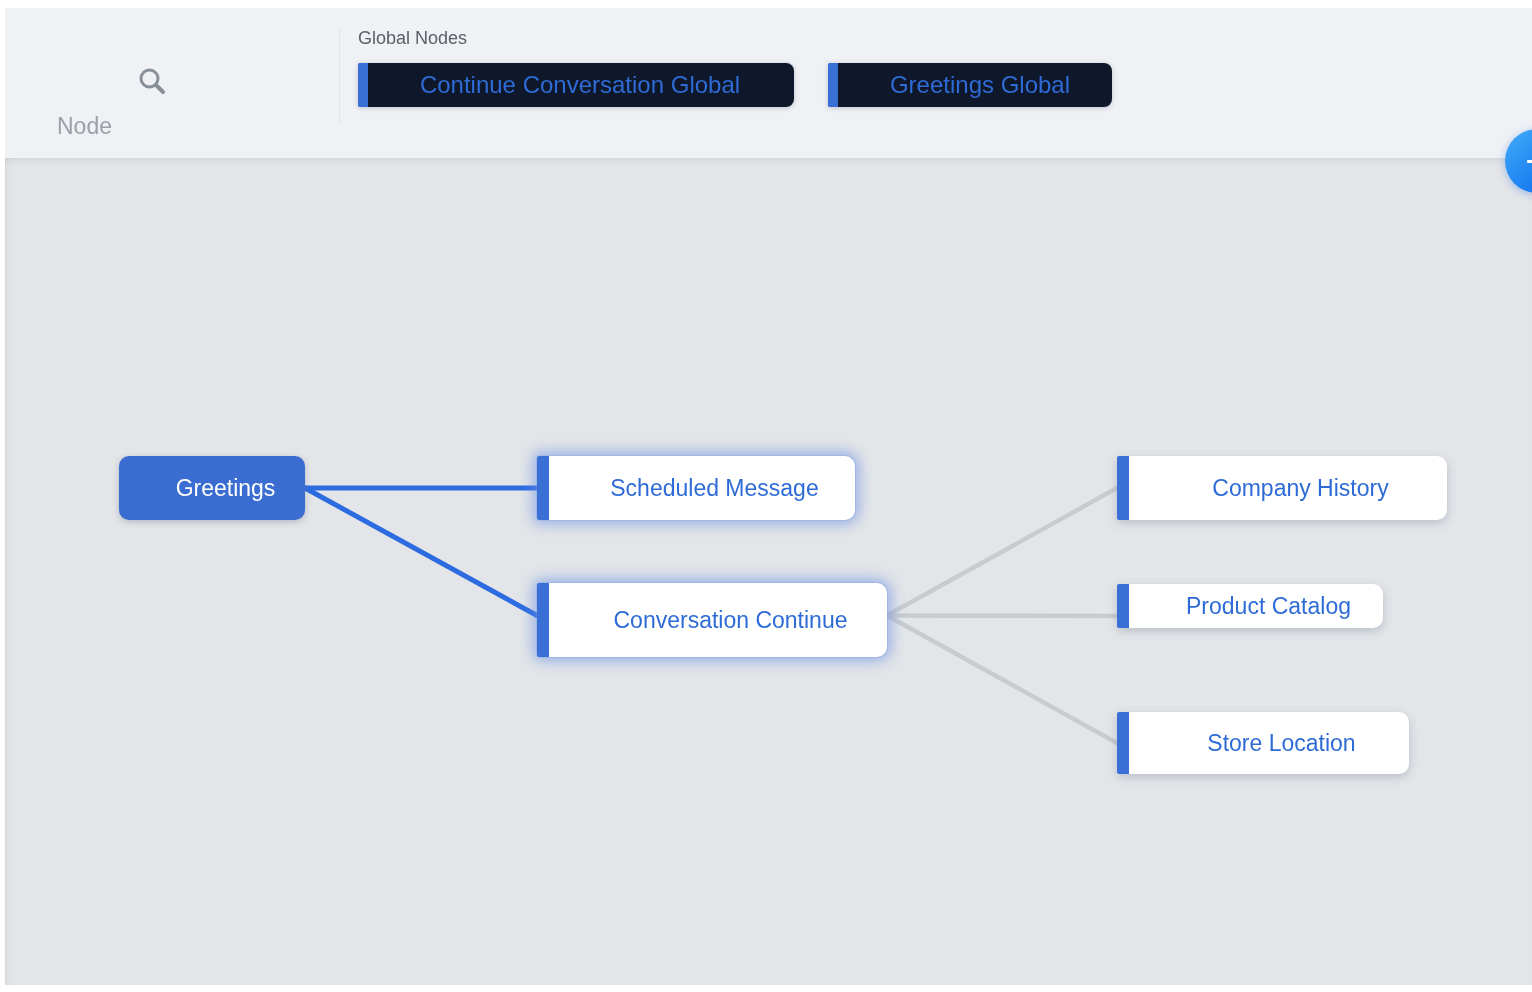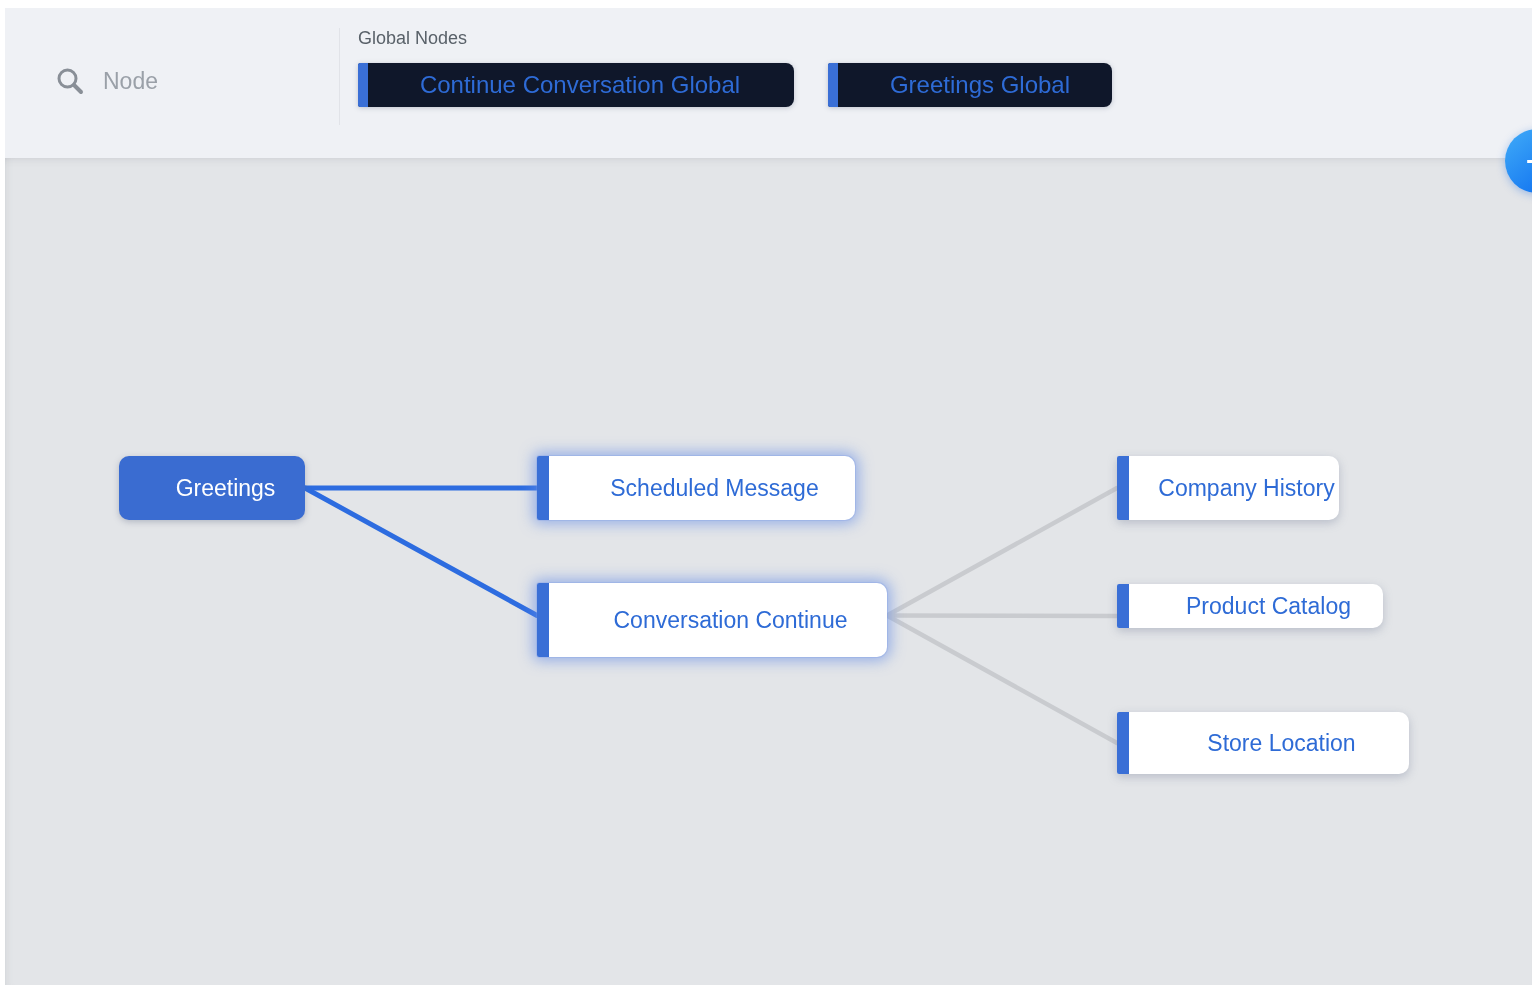--- a/index.html
+++ b/index.html
@@ -19,20 +19,21 @@
     left: 5px; top: 8px; right: 0;
     height: 150px;
     background: #eff1f5;
   }
   .search-box {
     position: absolute;
     left: 50px; top: 58px;
     display: flex;
     align-items: center;
     gap: 16px;
+    flex-direction: column;
   }
   .search-box svg { display: block; }
   .search-input {
     border: none;
     outline: none;
     background: transparent;
     font-family: "Liberation Sans", sans-serif;
     font-size: 23px;
     color: #6b7077;
     width: 190px;
@@ -204,21 +205,21 @@
           <span class="label">Greetings</span>
         </div>
         <div class="node selected" style="left: 532px; top: 298px; width: 318px; height: 64px;">
           <span class="bar"></span>
           <span class="label">Scheduled Message</span>
         </div>
         <div class="node selected" style="left: 532px; top: 425px; width: 350px; height: 74px;">
           <span class="bar"></span>
           <span class="label">Conversation Continue</span>
         </div>
-        <div class="node default" style="left: 1112px; top: 298px; width: 222px; height: 64px;">
+        <div class="node default" style="left: 1112px; top: 298px; width: 330px; height: 64px;">
           <span class="bar"></span>
           <span class="label">Company History</span>
         </div>
         <div class="node default" style="left: 1112px; top: 426px; width: 266px; height: 44px;">
           <span class="bar"></span>
           <span class="label">Product Catalog</span>
         </div>
         <div class="node default" style="left: 1112px; top: 554px; width: 292px; height: 62px;">
           <span class="bar"></span>
           <span class="label">Store Location</span>

